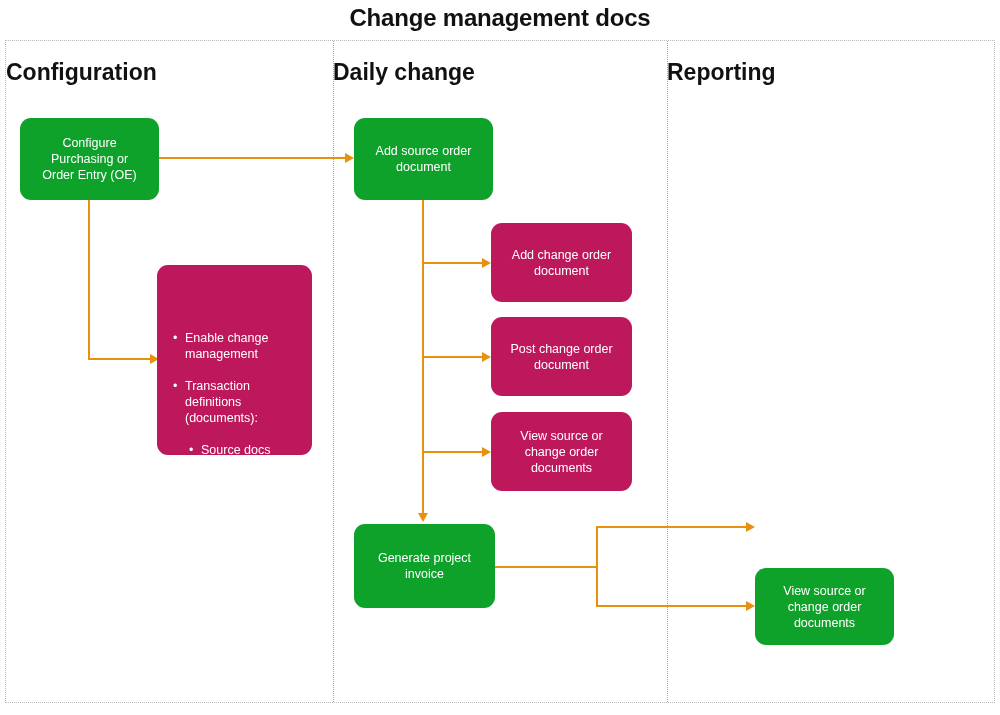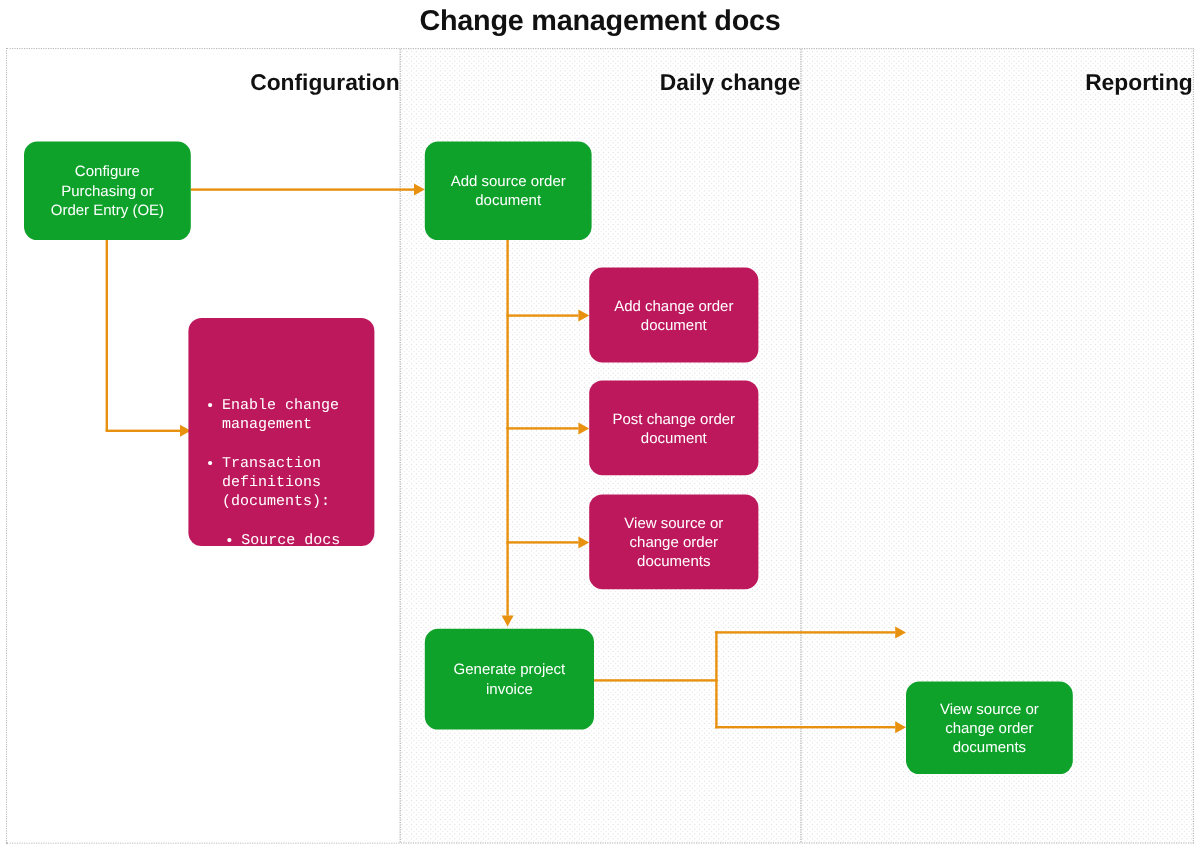--- a/index.html
+++ b/index.html
@@ -55,22 +55,22 @@
     top: 0; bottom: 0;
     width: 0;
     border-left: 1px dotted #aaaaaa;
   }
   #divider-1 { left: 327px; }
   #divider-2 { left: 661px; }
 
   .lane-header {
     position: absolute;
     left: 0; right: 0; top: 18px;
-    text-align: right;
-    font-size: 19px;
+    text-align: left;
+    font-size: 23px;
     font-weight: bold;
     color: #111111;
   }
 
   
   .node {
     position: absolute;
     border-radius: 11px;
     display: flex;
     align-items: center;
@@ -99,21 +99,21 @@
     align-items: flex-start;
     font-size: 12.5px;
     line-height: 16px;
     color: #ffffff;
   }
   .bullet-row .dot {
     width: 12px;
     flex: 0 0 12px;
     text-align: left;
   }
-  .bullet-row .txt { flex: 1 1 auto; font-family: Liberation Mono, monospace; }
+  .bullet-row .txt { flex: 1 1 auto; }
   .bullet-row.sub { padding-left: 16px; }
 
   
   .hline, .vline {
     position: absolute;
     background: #e8910f;
   }
   .hline { height: 2px; }
   .vline { width: 2px; }
 

